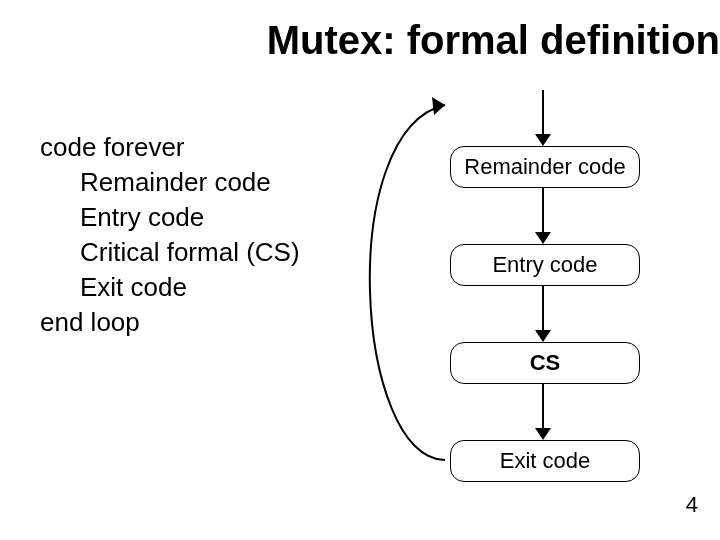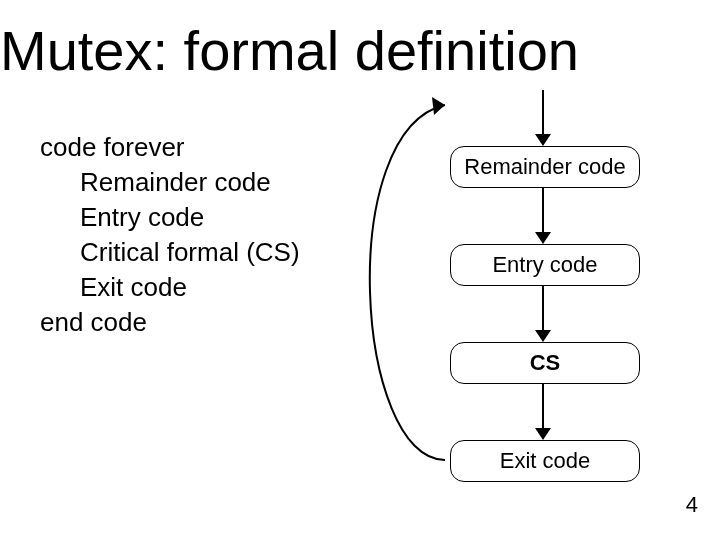--- a/index.html
+++ b/index.html
@@ -14,23 +14,23 @@
   .slide {
     position: relative;
     width: 720px;
     height: 540px;
   }
   .title {
     position: absolute;
     top: 18px;
     left: 0;
     right: 0;
-    text-align: left;
-    font-size: 56px;
-    font-weight: 400;
+    text-align: right;
+    font-size: 40px;
+    font-weight: 700;
   }
   .body-text {
     position: absolute;
     top: 130px;
     left: 40px;
     font-size: 26px;
     line-height: 1.35;
   }
   .body-text .indent {
     margin-left: 40px;
@@ -94,21 +94,21 @@
 <div class="slide">
 
   <div class="title">Mutex: formal definition</div>
 
   <div class="body-text">
     <div>code forever</div>
     <div class="indent">Remainder code</div>
     <div class="indent">Entry code</div>
     <div class="indent">Critical formal (CS)</div>
     <div class="indent">Exit code</div>
-    <div>end code</div>
+    <div>end loop</div>
   </div>
 
   <div class="flow">
 
     <div class="arrow-line" style="top:0; height:44px;"></div>
     <div class="arrow-head" style="top:44px;"></div>
 
     <div class="node" style="top:56px;">Remainder code</div>
 
     <div class="arrow-line" style="top:98px; height:44px;"></div>

